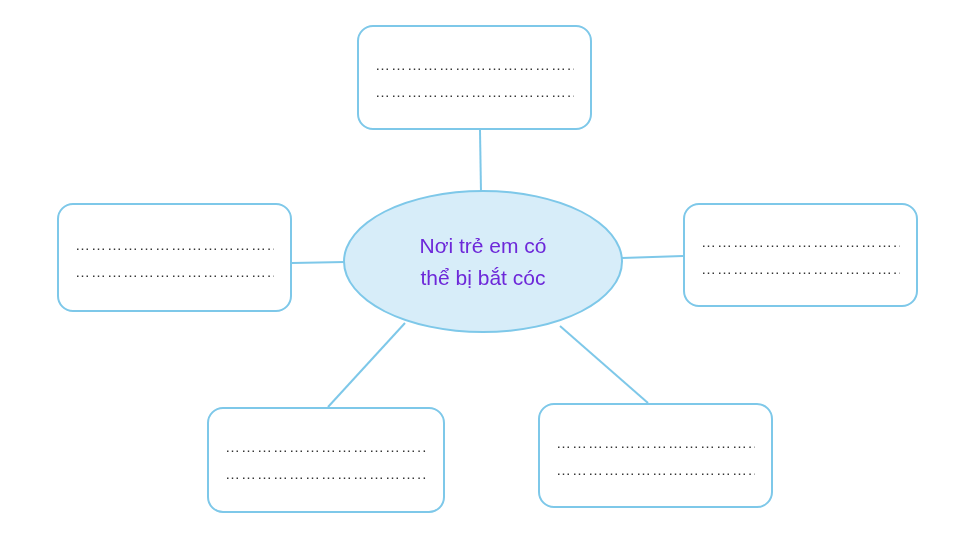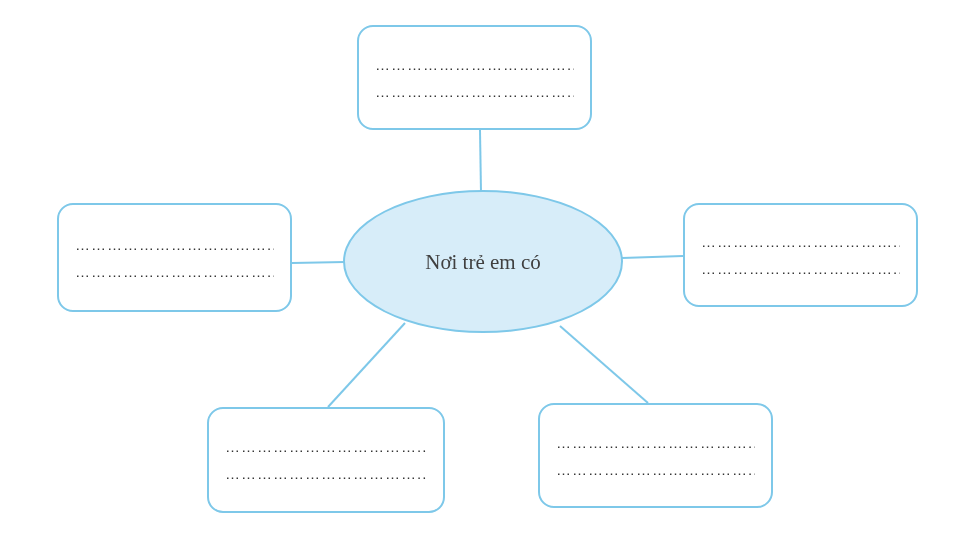--- a/index.html
+++ b/index.html
@@ -59,39 +59,39 @@
     background: #d7edf9;
     display: flex;
     flex-direction: column;
     justify-content: center;
     align-items: center;
     text-align: center;
   }
   .ellipse .topic-line {
     font-size: 21px;
     line-height: 32px;
-    color: #404040;
-    font-family: Liberation Serif, serif;
+    color: #6d28d9;
   }
 </style>
 </head>
 <body>
 
 <div class="canvas">
 
   <svg class="connectors" width="962" height="541" viewBox="0 0 962 541" aria-hidden="true">
     <line x1="480" y1="130" x2="481" y2="193"></line>
     <line x1="292" y1="263" x2="345" y2="262"></line>
     <line x1="622" y1="258" x2="683" y2="256"></line>
     <line x1="405" y1="323" x2="328" y2="407"></line>
     <line x1="560" y1="326" x2="648" y2="403"></line>
   </svg>
 
   <div class="ellipse">
     <div class="topic-line">Nơi trẻ em có</div>
+    <div class="topic-line">thể bị bắt cóc</div>
   </div>
 
   <div class="box" style="left:357px; top:25px; width:235px; height:105px;">
     <div class="dots">………………………………...</div>
     <div class="dots">………………………………..</div>
   </div>
 
   <div class="box" style="left:57px; top:203px; width:235px; height:109px;">
     <div class="dots">………………………………...</div>
     <div class="dots">………………………………..</div>

